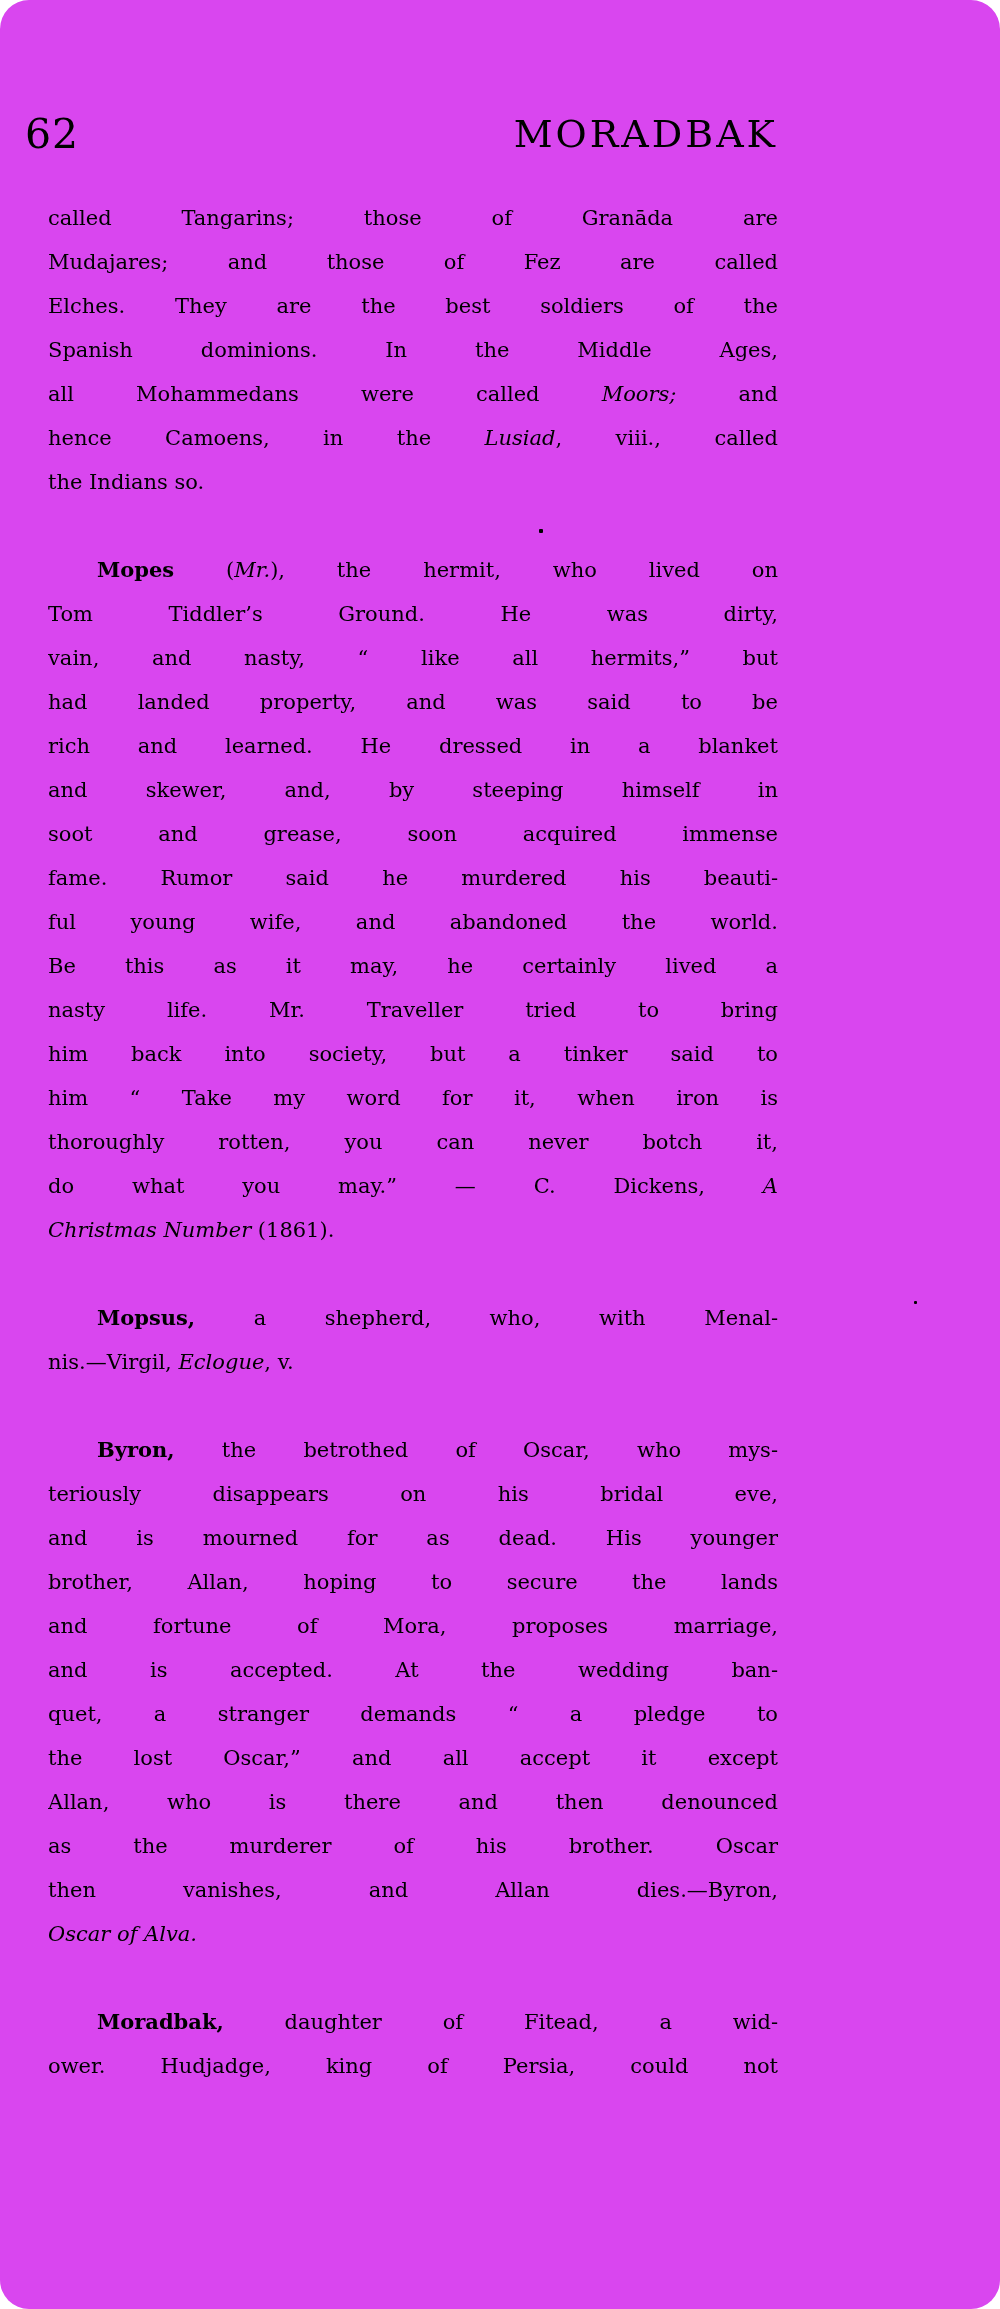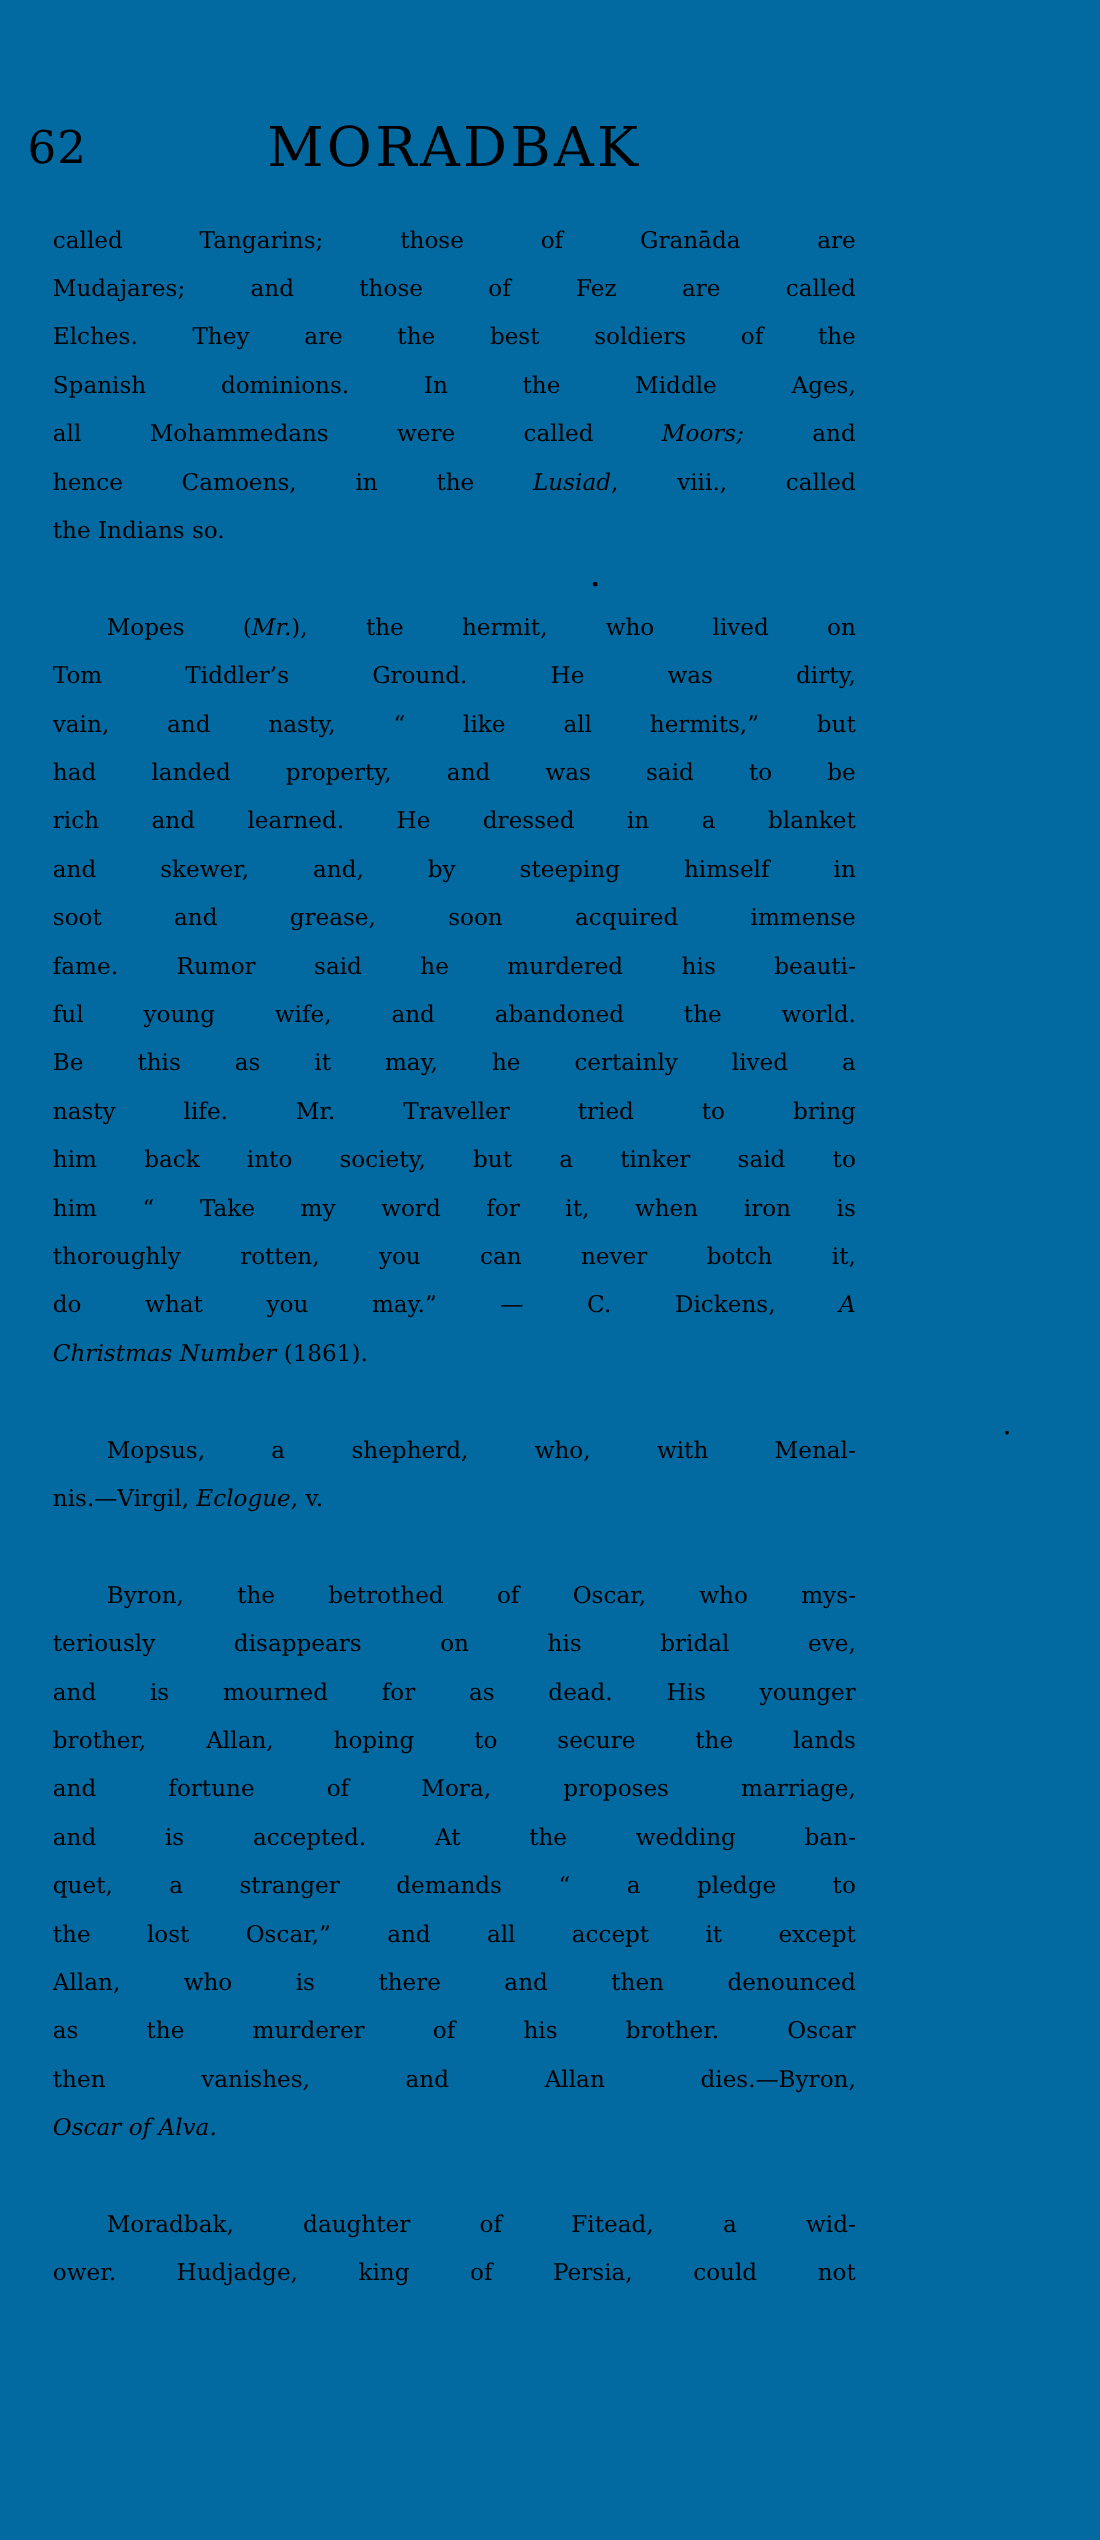--- a/index.html
+++ b/index.html
@@ -5,55 +5,56 @@
   html, body { margin: 0; padding: 0; }
   body {
     width: 1000px; height: 2309px;
     background: #ffffff;
     font-family: "DejaVu Serif", "Liberation Serif", serif;
     color: #000000;
   }
   .page {
     position: relative;
     width: 1000px; height: 2309px;
-    background: #0369a1;
+    background: #d946ef;
     overflow: hidden;
+    border-radius: 29px;
   }
   .folio {
     position: absolute;
     left: 25px; top: 112px;
     font-size: 41px; line-height: 44px;
     letter-spacing: 1px;
   }
   .running-head {
     position: absolute;
     left: 48px; top: 112px; width: 730px;
-    text-align: center;
-    font-size: 50px; line-height: 44px;
+    text-align: right;
+    font-size: 38px; line-height: 44px;
     letter-spacing: 3px;
   }
   .page-body {
     position: absolute;
     left: 48px; top: 196px; width: 730px;
     font-size: 21px;
   }
   .para { margin: 0; }
   .para + .para { margin-top: 44px; }
   .para.indent .line:first-child { text-indent: 49px; }
   .line {
     height: 44px; line-height: 44px;
     text-align: justify;
     text-align-last: justify;
     text-justify: inter-word;
     overflow: hidden;
     white-space: normal;
   }
   .line.last { text-align-last: left; }
   .seg.roman { font-style: normal; font-weight: normal; }
-  .seg.bold { font-weight: normal; }
+  .seg.bold { font-weight: bold; }
   .seg.italic { font-style: italic; }
   .speck {
     position: absolute;
     background: #000000;
     border-radius: 1px;
   }
 </style>
 </head>
 <body>
 

